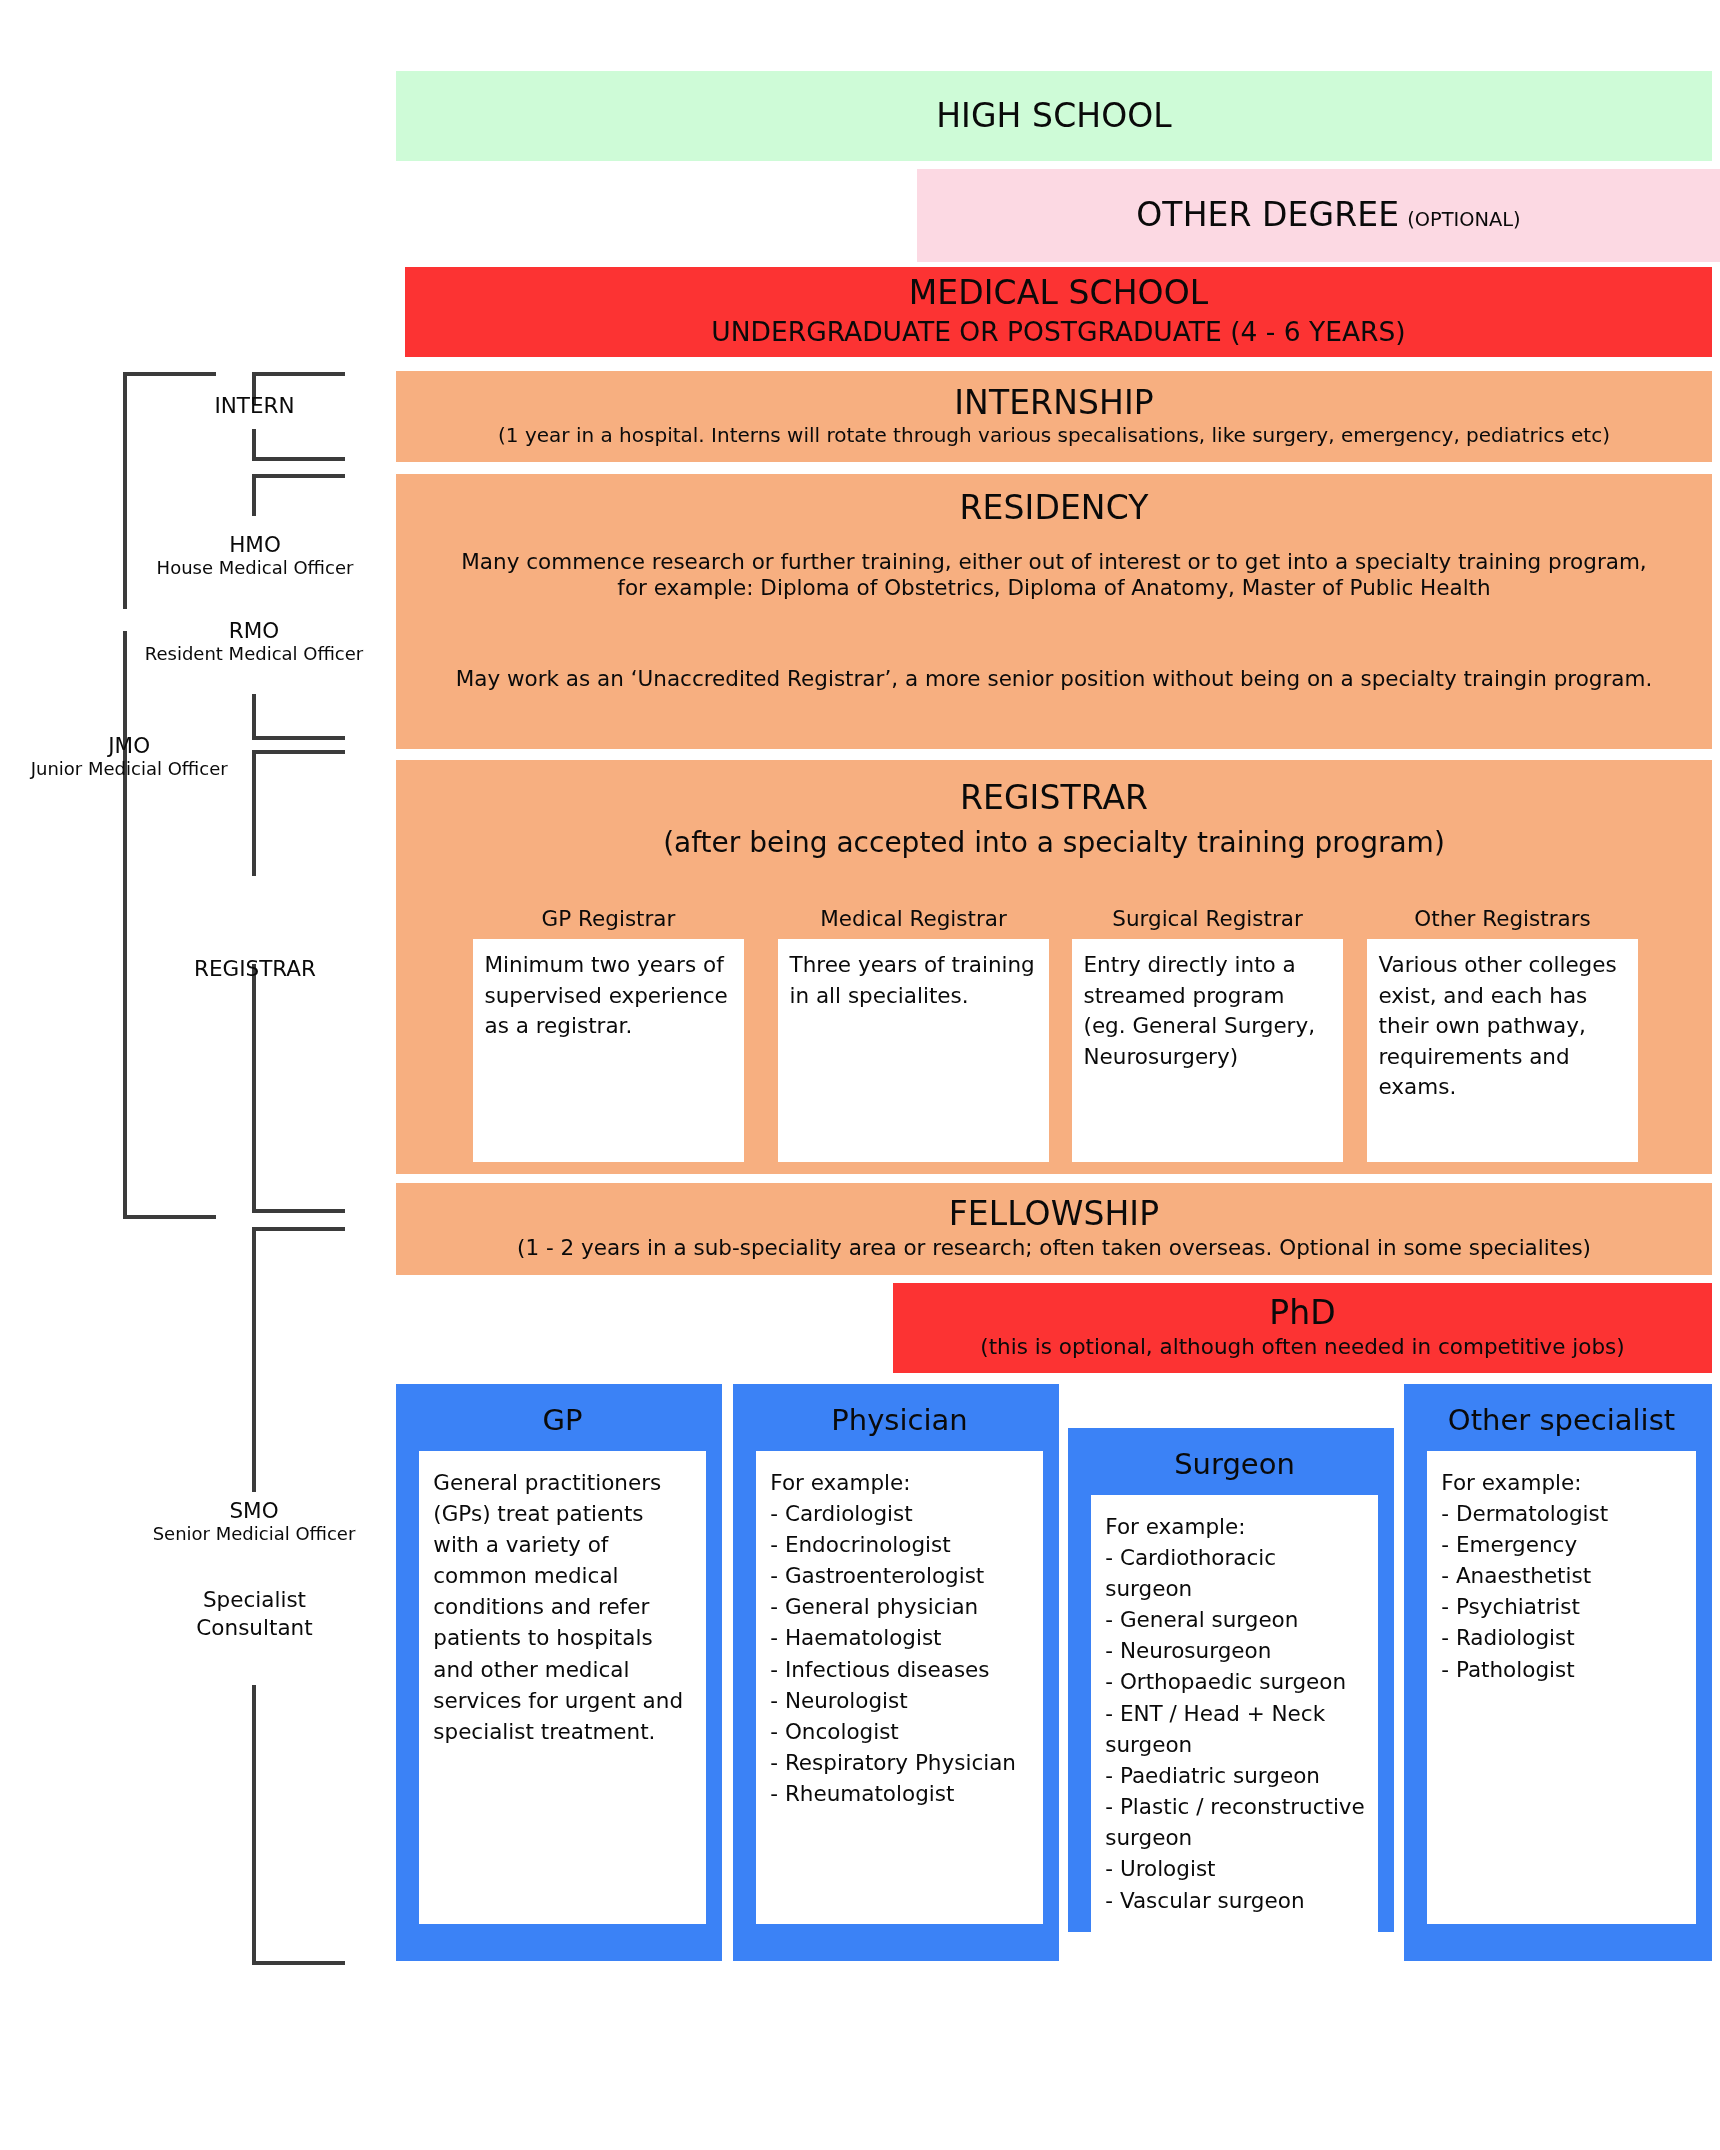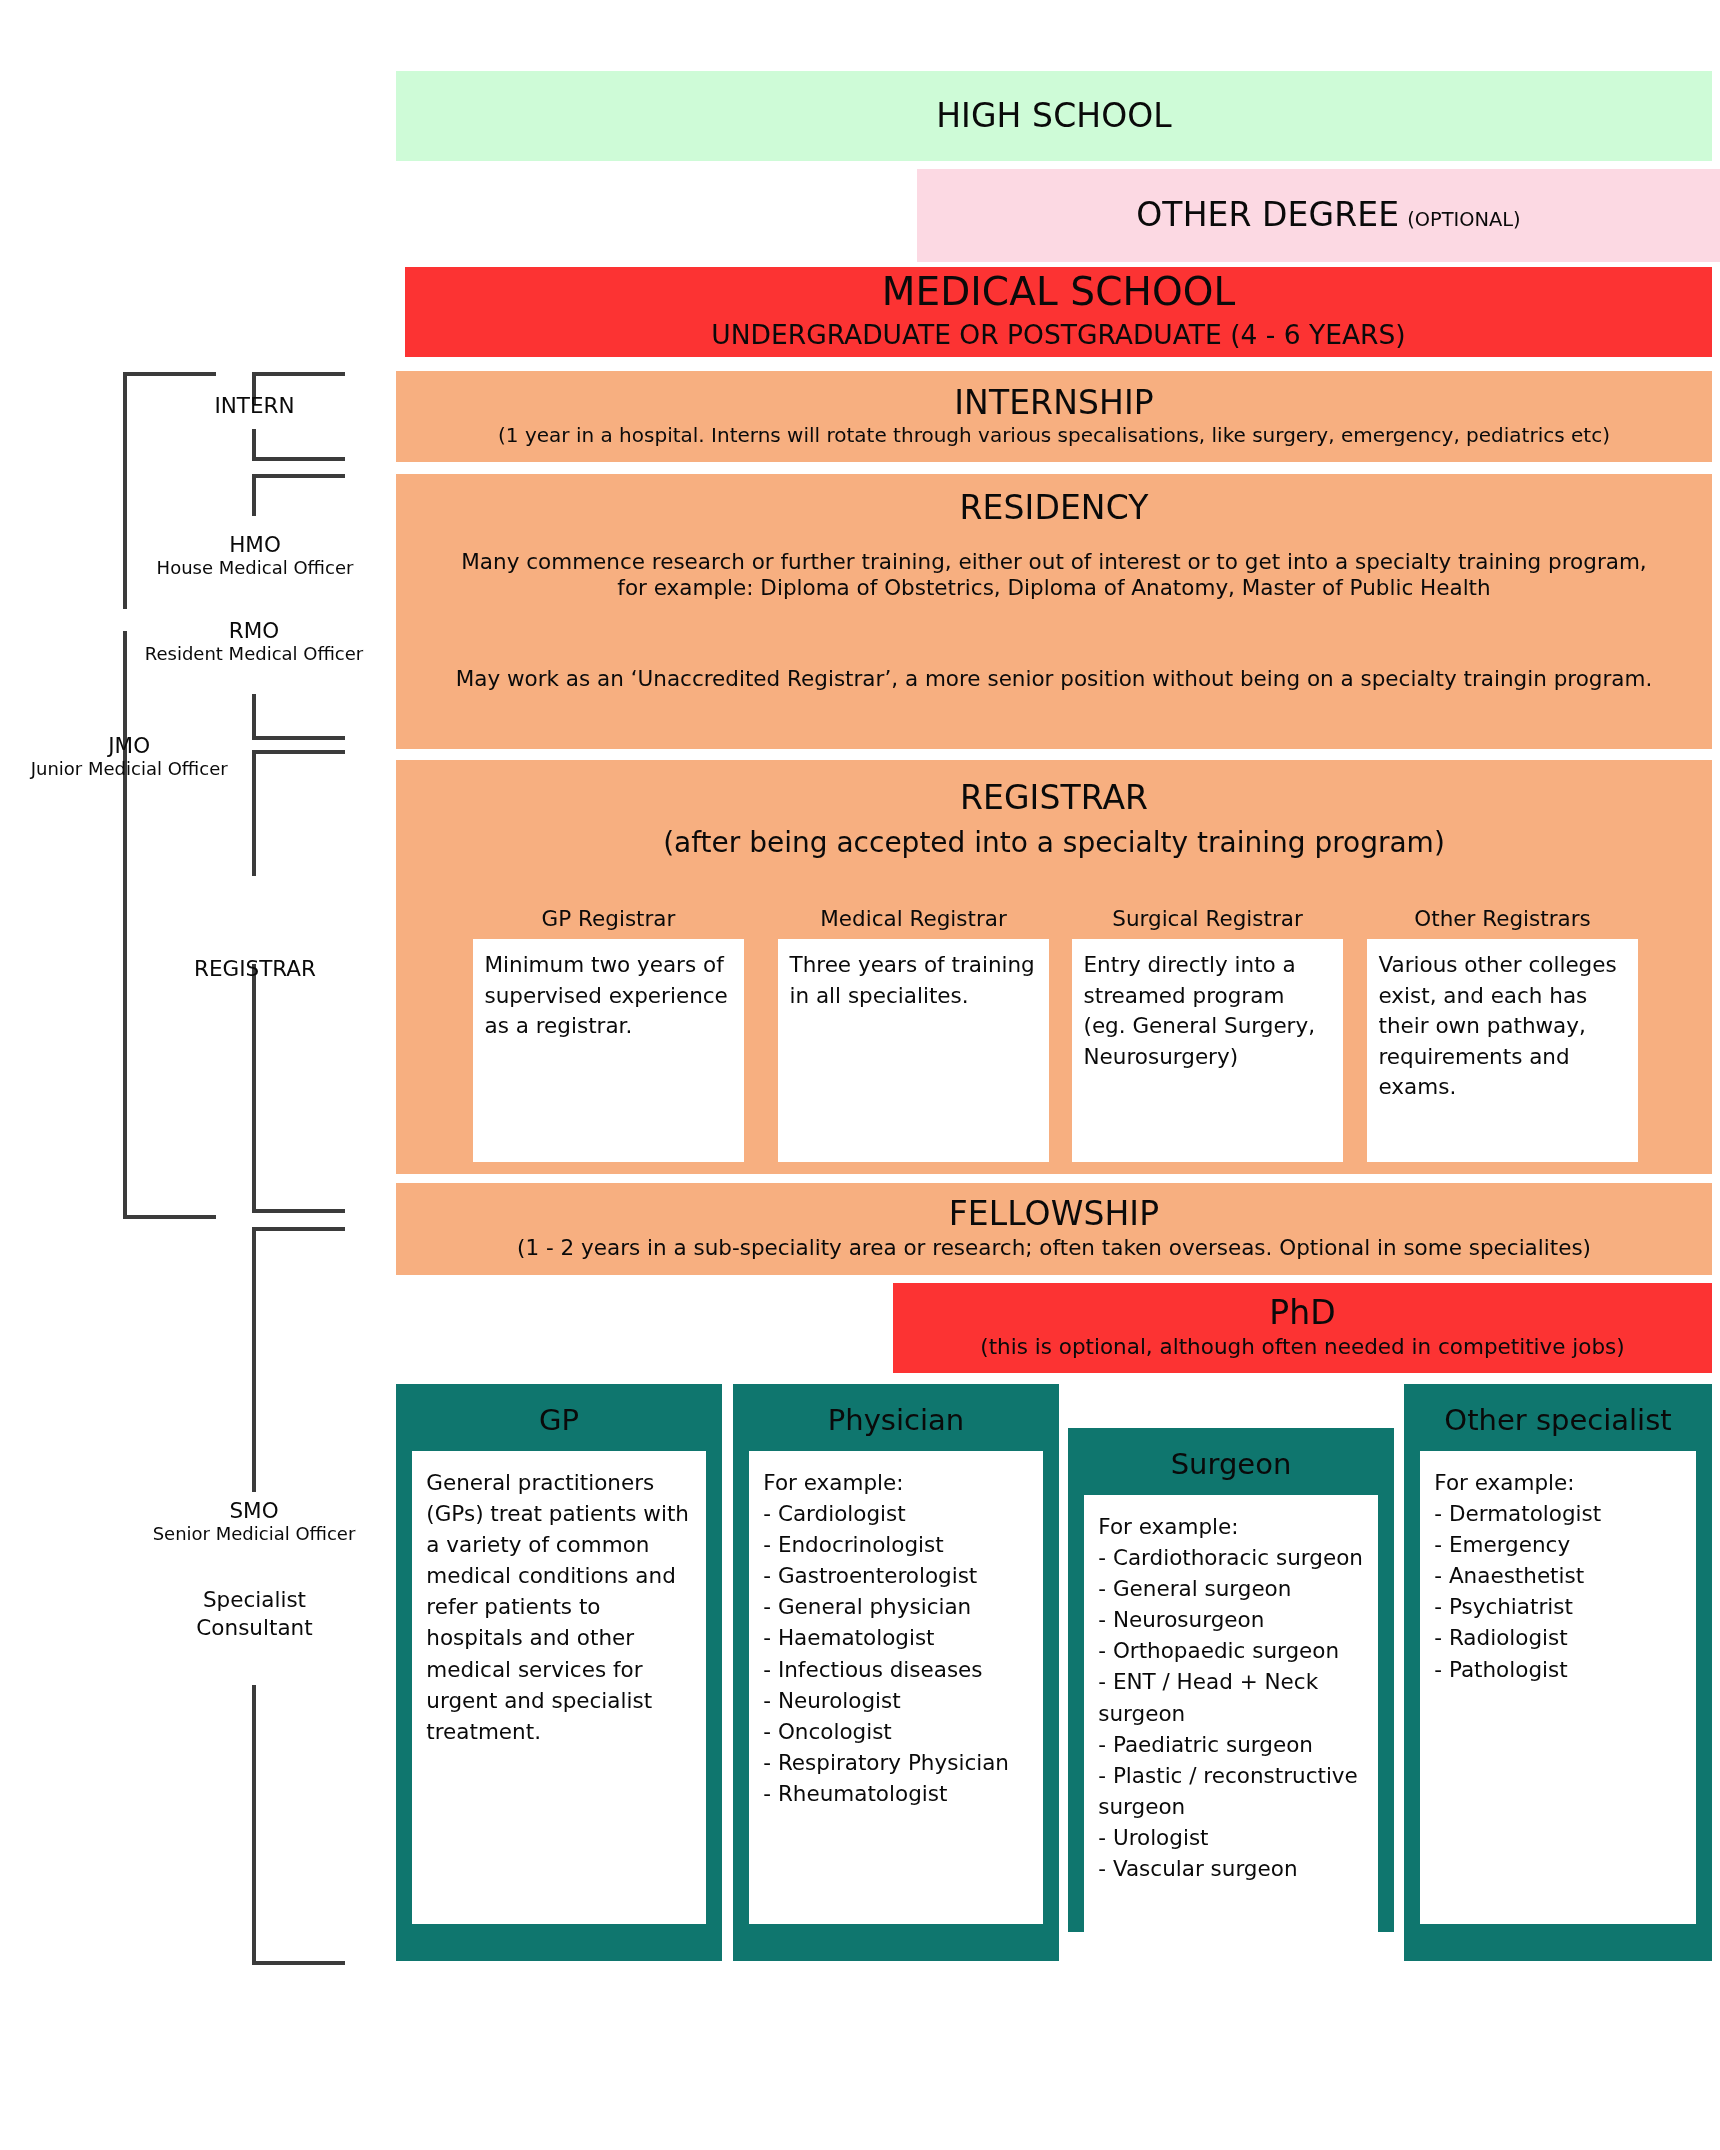--- a/index.html
+++ b/index.html
@@ -26,21 +26,21 @@
   .orange{background:#F7AF80;}
 
   
   .rcard{position:absolute;background:#ffffff;box-sizing:border-box;}
   .rcard .rhead{background:#F7AF80;width:100%;box-sizing:border-box;
                 text-align:center;font-size:21.5px;line-height:1;
                 padding:8px 0 9.3px;}
   .rcard .rbody{padding:11.5px 10px 0 11.5px;font-size:21.5px;line-height:1.42;}
 
   
-  .scol{position:absolute;box-sizing:border-box;background:#0f766e;}
+  .scol{position:absolute;box-sizing:border-box;background:#3b82f6;padding-left:7px;}
   .scol .shead{width:100%;text-align:center;font-size:29px;line-height:1;
                padding-top:21.5px;padding-bottom:16px;box-sizing:border-box;}
   .scol .sinner{background:#fff;box-sizing:border-box;
                 padding:16px 11.5px 0 14.3px;font-size:21.5px;line-height:1.45;}
   .scol .sinner div{white-space:pre-wrap;}
 
   
   .slab{position:absolute;text-align:center;line-height:1.18;}
   .slab .big{font-size:21.5px;display:block;}
   .slab .small{font-size:18px;display:block;}
@@ -126,21 +126,21 @@
   </div>
 
   <div class="band pinkband" style="left:889px;top:169px;width:823px;height:93px;justify-content:center;margin-left:28px;">
     <div style="display:flex;align-items:baseline;">
       <span class="ttl" style="font-size:33px;">OTHER DEGREE</span>
       <span style="font-size:19.4px;margin-left:8px;">(OPTIONAL)</span>
     </div>
   </div>
 
   <div class="band red" style="left:405px;top:267px;width:1307px;height:90px;justify-content:center;">
-    <div class="ttl" style="font-size:39px;margin-bottom:6px;text-align:center;">MEDICAL SCHOOL</div>
+    <div class="ttl" style="font-size:33px;margin-bottom:6px;text-align:center;">MEDICAL SCHOOL</div>
     <div class="sub" style="font-size:26.5px;">UNDERGRADUATE OR POSTGRADUATE (4 - 6 YEARS)</div>
   </div>
 
   <div class="band orange" style="left:396px;top:371px;width:1316px;height:91px;justify-content:center;">
     <div class="ttl" style="font-size:33px;margin-bottom:2.9px;">INTERNSHIP</div>
     <div class="sub" style="font-size:20px;">(1 year in a hospital. Interns will rotate through various specalisations, like surgery, emergency, pediatrics etc)</div>
   </div>
 
   <div class="band orange" style="left:396px;top:474px;width:1316px;height:275px;">
     <div class="ttl" style="font-size:33px;margin-top:17px;">RESIDENCY</div>

